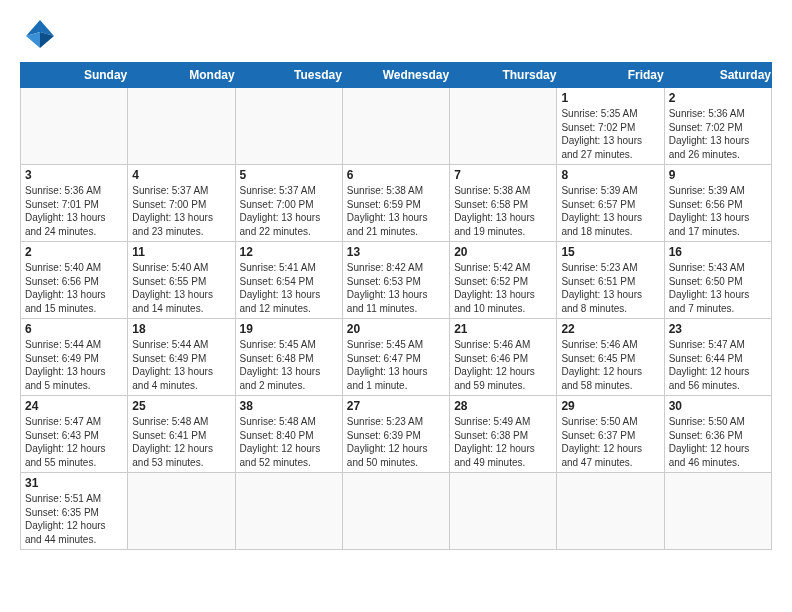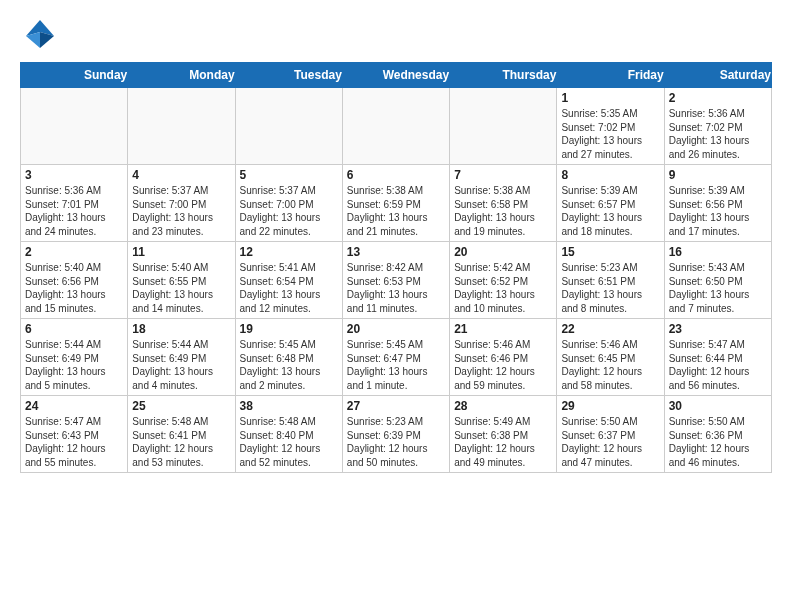--- a/index.html
+++ b/index.html
@@ -316,15 +316,29 @@
 Sunset: 6:37 PM
 Daylight: 12 hours and 47 minutes.</div>
           </td>
           <td>
             <span class="day-num">30</span>
             <div class="cell-info">Sunrise: 5:50 AM
 Sunset: 6:36 PM
 Daylight: 12 hours and 46 minutes.</div>
           </td>
         </tr>
+        <tr>
+          <td>
+            <span class="day-num">31</span>
+            <div class="cell-info">Sunrise: 5:51 AM
+Sunset: 6:35 PM
+Daylight: 12 hours and 44 minutes.</div>
+          </td>
+          <td class="empty"></td>
+          <td class="empty"></td>
+          <td class="empty"></td>
+          <td class="empty"></td>
+          <td class="empty"></td>
+          <td class="empty"></td>
+        </tr>
       </tbody>
   </table>
 </div>
 
 </body></html>

